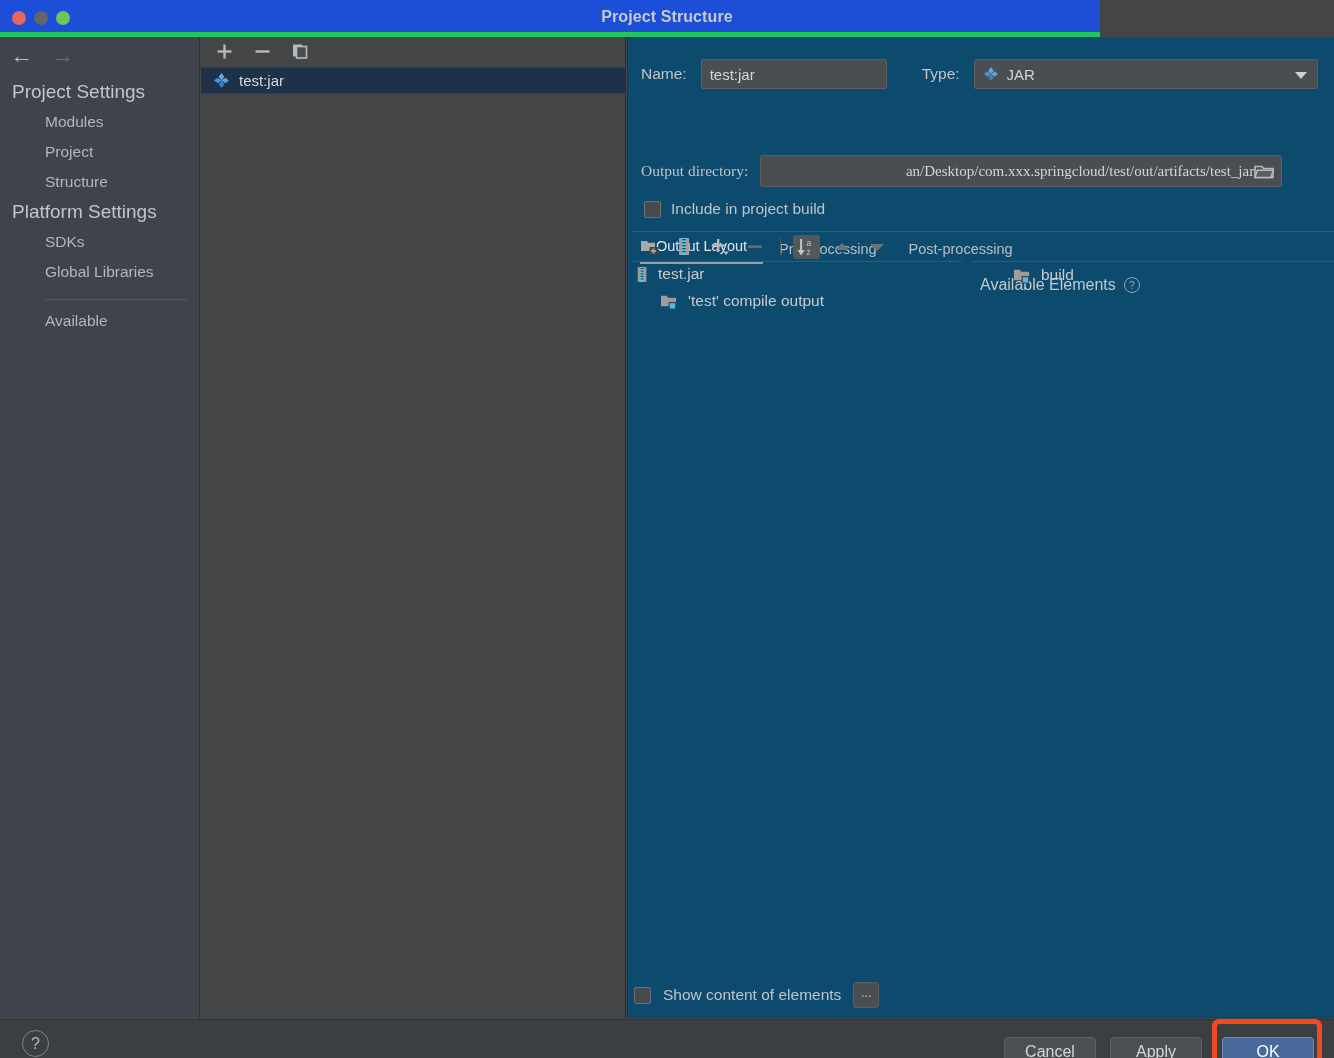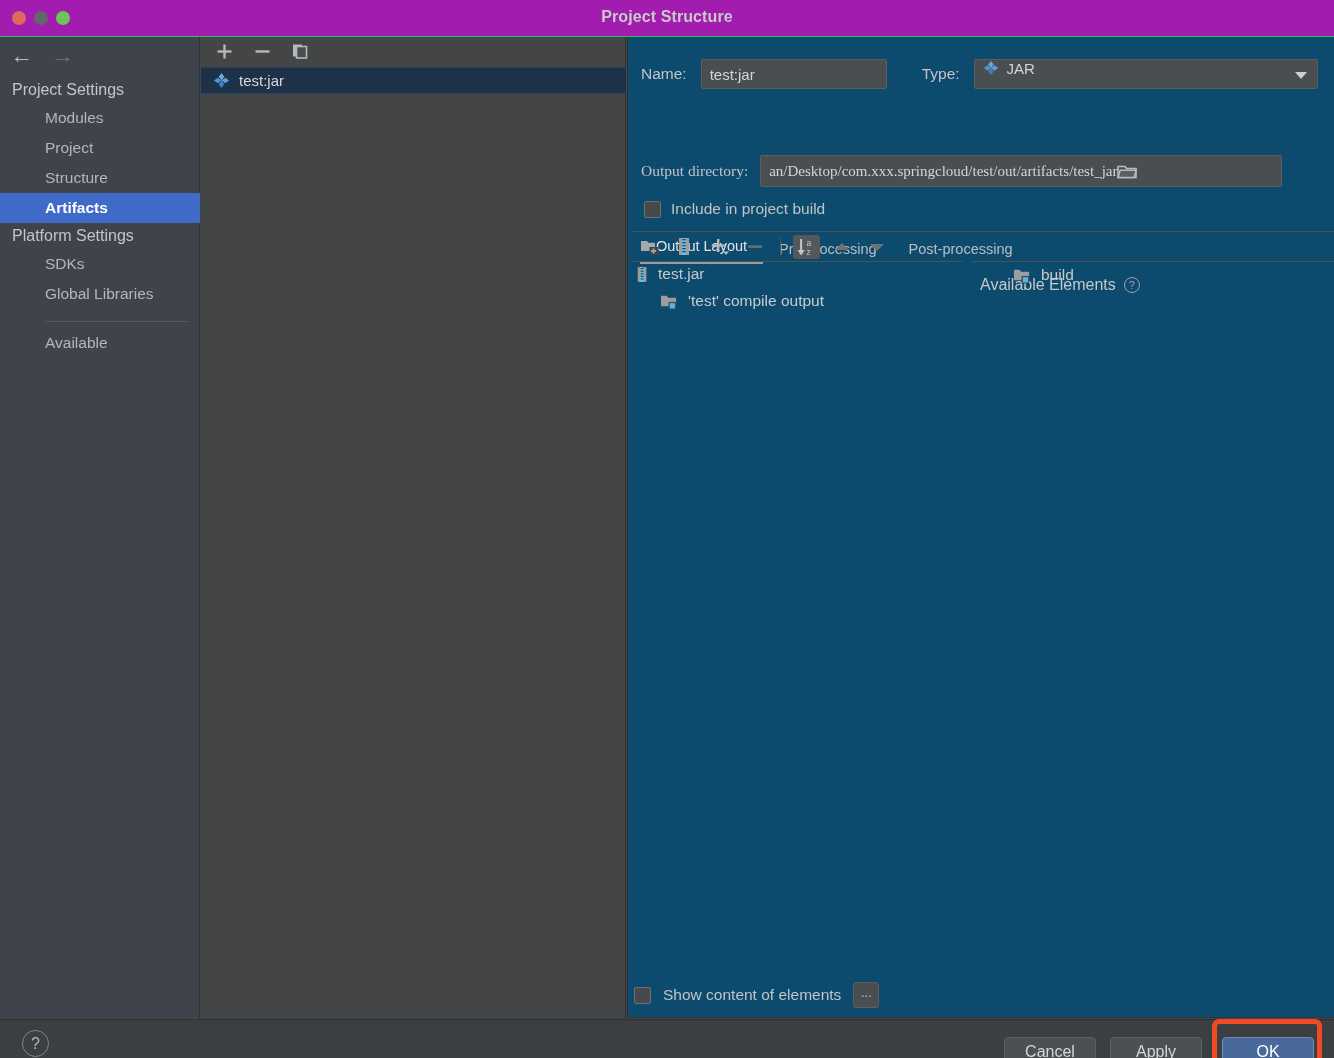--- a/index.html
+++ b/index.html
@@ -11,23 +11,23 @@
   }
   #app {
     position: relative;
     width: 1334px; height: 1058px;
     background: #434547;
     color: #bbbbbb;
   }
 
   
   .titlebar {
-    position:absolute; left:0; top:0; width:1334px; height:37px;
-    background:#a21caf;
-    border-bottom:1px solid #22c55e;
+    position:absolute; left:0; top:0; width:1100px; height:37px;
+    background:#1d4ed8;
+    border-bottom:5px solid #22c55e;
   }
   .tl-dots { position:absolute; left:12px; top:11px; display:flex; gap:8px; }
   .dot { width:14px; height:14px; border-radius:50%; }
   .dot.red    { background:#e0685c; }
   .dot.yellow { background:#62656a; }
   .dot.green  { background:#6dc45a; }
   .win-title {
     position:absolute; left:0; top:8px; width:1334px;
     text-align:center; font-size:16px; font-weight:bold; color:#c8c9ca;
     letter-spacing:0.1px;
@@ -39,21 +39,21 @@
     background:#3f434c;
     border-right:1px solid #2e3133;
   }
   .nav-arrows { position:absolute; left:10px; top:5px; display:flex; gap:18px; }
   .arrow { font-size:23px; line-height:26px; }
   .arrow.back { color:#b9bbbd; }
   .arrow.fwd  { color:#6b6f76; }
 
   .nav-list { position:absolute; left:0; top:40px; width:200px; }
   .nav-group {
-    font-size:16px; color:#c3c5c7; padding:4px 0 4px 12px;
+    font-size:19px; color:#c3c5c7; padding:4px 0 4px 12px;
   }
   .nav-item {
     font-size:15.5px; color:#b4b6b9; padding:5px 0 5px 45px;
     line-height:20px; white-space:nowrap;
   }
   .nav-item.selected {
     background:#3f6ac8; color:#ffffff; font-weight:bold;
   }
   .nav-sep {
     margin:12px 12px 6px 45px; height:1px; background:#53565c;
@@ -94,37 +94,37 @@
   .txtfield {
     background:#4b4e50; border:1px solid #5c5f61; border-radius:2px;
     height:30px; display:flex; align-items:center; padding:0 8px;
     font-size:15px; color:#d3d4d5;
   }
   #name-input { width:186px; margin-left:14px; }
   #type-label { margin-left:35px; }
   .combo {
     margin-left:14px; width:344px; height:30px;
     background:#4b4e50; border:1px solid #5c5f61; border-radius:2px;
-    display:flex; align-items:flex-start; padding:0 8px; position:relative;
+    display:flex; align-items:center; padding:0 8px; position:relative;
   }
   .combo .ctext { font-size:15px; color:#d3d4d5; margin-left:8px; }
   .caret {
     position:absolute; right:10px; top:12px;
     width:0;height:0;border-left:6px solid transparent;border-right:6px solid transparent;
     border-top:7px solid #cdcfd0;
   }
 
   .row-out {
     position:absolute; left:14px; top:118px; width:690px; height:32px;
     display:flex; align-items:center;font-family:Liberation Serif, serif;
   }
   .outfield {
     margin-left:12px; width:522px; height:32px;
     background:#4b4e50; border:1px solid #5c5f61; border-radius:2px;
-    display:flex; align-items:center; justify-content:flex-start;
+    display:flex; align-items:center; justify-content:flex-end;
     padding:0 6px 0 8px;
     font-size:15px; color:#d3d4d5; overflow:hidden; white-space:nowrap;
   }
 
   .chk-row { display:flex; align-items:center; gap:10px; }
   .checkbox {
     width:17px; height:17px; border:1px solid #6e7173; border-radius:2px;
     background:#474a4c;
   }
   .chk-text { font-size:15.5px; color:#c2c4c6; }
@@ -231,21 +231,20 @@
   <div class="sidebar">
     <div class="nav-arrows">
       <span class="arrow back">←</span>
       <span class="arrow fwd">→</span>
     </div>
     <div class="nav-list">
       <div class="nav-group">Project Settings</div>
       <div class="nav-item">Modules</div>
       <div class="nav-item">Project</div>
       <div class="nav-item">Structure</div>
-      <div class="nav-item selected">Artifacts</div>
       <div class="nav-group">Platform Settings</div>
       <div class="nav-item">SDKs</div>
       <div class="nav-item">Global Libraries</div>
       <div class="nav-sep"></div>
       <div class="nav-item">Available</div>
     </div>
   </div>
 
   <div class="list-panel">
     <div class="list-toolbar">

